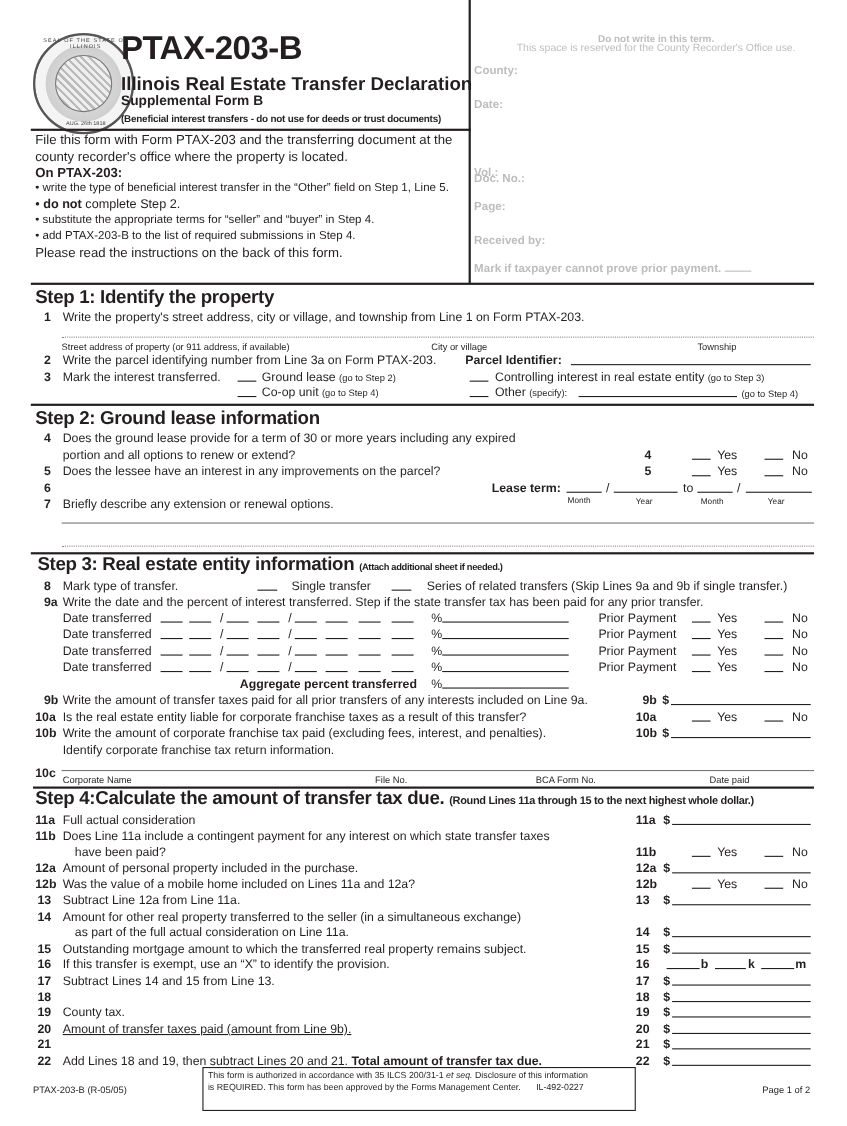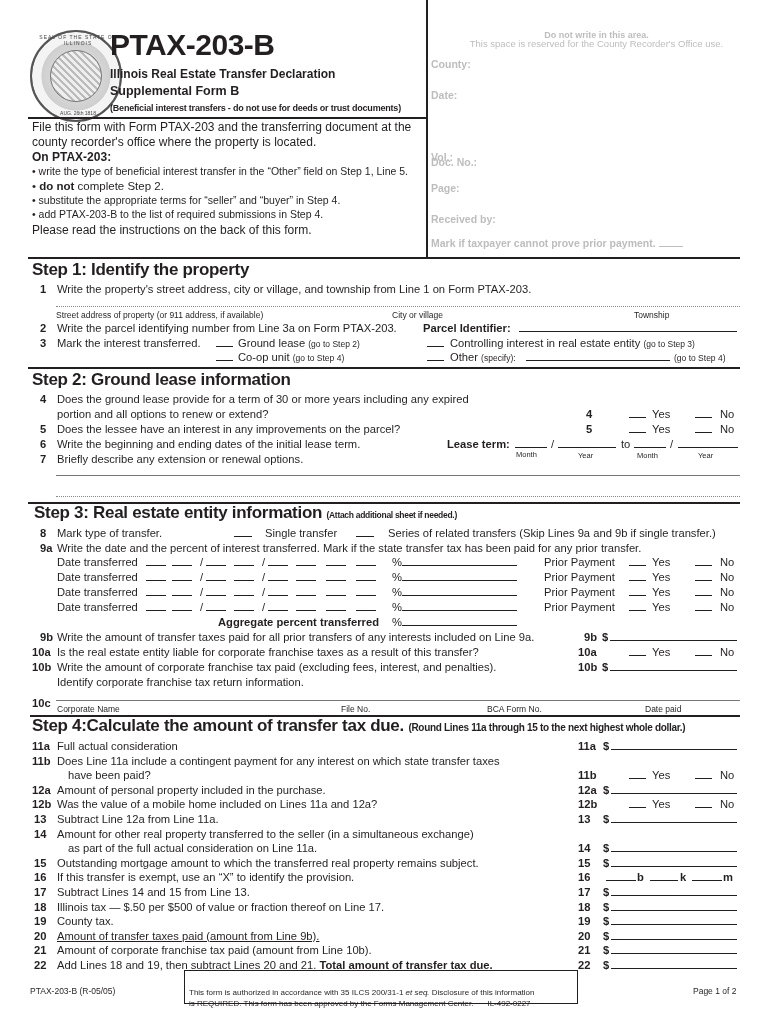--- a/index.html
+++ b/index.html
@@ -13,41 +13,41 @@
   .small { font-size: 8.5px; }
   .tiny { font-size: 7.5px; }
   .dotline { position: absolute; border-bottom: 1px dotted #888; height: 0; }
   .solidline { position: absolute; border-bottom: 1px solid #777; height: 0; }
   .seal { position: absolute; left: 30px; top: 30px; width: 92px; height: 92px; border-radius: 50%; border: 2px solid #555; background: radial-gradient(circle, #e8e8e8 0%, #cfcfcf 55%, #f4f4f4 56%, #f4f4f4 70%, #999 71%, #fff 74%); }
   .seal-inner { position: absolute; left: 18px; top: 18px; width: 52px; height: 52px; border-radius: 50%; border: 1px solid #777; background: repeating-linear-gradient(45deg, #bbb 0 2px, #eee 2px 5px); }
   .seal-text { position: absolute; left: 0; width: 92px; top: 2px; text-align: center; font-size: 5px; color: #444; letter-spacing: 1px; }
   .seal-text2 { position: absolute; left: 0; width: 92px; bottom: 4px; text-align: center; font-size: 5px; color: #444; }
   .row { position: absolute; left: 0; width: 770px; height: 15px; font-size: 11.2px; white-space: nowrap; }
   .num { position: absolute; font-weight: bold; }
-  .footbox { position: absolute; left: 184px; top: 970px; width: 394px; height: 17px; border: 1px solid #231f20; font-size: 8px; line-height: 11px; padding: 16px 4px; }
+  .footbox { position: absolute; left: 184px; top: 970px; width: 394px; height: 40px; border: 1px solid #231f20; font-size: 8px; line-height: 11px; padding: 1px 4px; }
 </style>
 </head>
 <body>
 
 <div class="seal">
   <div class="seal-text">SEAL OF THE STATE OF ILLINOIS</div>
   <div class="seal-inner"></div>
   <div class="seal-text2">AUG. 26th 1818</div>
 </div>
 
 <div class="abs b" style="left:110px;top:28px;font-size:30px;letter-spacing:-0.5px;">PTAX-203-B</div>
-<div class="abs b" style="left:110px;top:67px;font-size:12px;">Illinois Real Estate Transfer Declaration</div>
+<div class="abs b" style="left:110px;top:67px;font-size:17px;">Illinois Real Estate Transfer Declaration</div>
 <div class="abs b" style="left:110px;top:84px;font-size:12.5px;">Supplemental Form B</div>
 <div class="abs b" style="left:110px;top:103px;font-size:9px;letter-spacing:-0.2px;">(Beneficial interest transfers - do not use for deeds or trust documents)</div>
 
 <div class="rule" style="left:426px;top:0;width:2px;height:258px;"></div>
 <div class="rule" style="left:28px;top:117px;width:400px;height:1.5px;"></div>
 <div class="rule" style="left:28px;top:257px;width:712px;height:2px;"></div>
 
-<div class="abs gray b" style="left:428px;top:30px;width:337px;text-align:center;font-size:9px;">Do not write in this area.</div>
+<div class="abs gray b" style="left:428px;top:30px;width:337px;text-align:center;font-size:9px;">Do not write in this term.</div>
 <div class="abs gray" style="left:428px;top:38px;width:337px;text-align:center;font-size:9.5px;">This space is reserved for the County Recorder's Office use.</div>
 <div class="abs gray b" style="left:431px;top:58px;font-size:10.5px;">County:</div>
 <div class="abs gray b" style="left:431px;top:89px;font-size:10.5px;">Date:</div>
 <div class="abs gray b" style="left:431px;top:120px;font-size:10.5px;margin-top:36px;">Doc. No.:</div>
 <div class="abs gray b" style="left:431px;top:151px;font-size:10.5px;">Vol.:</div>
 <div class="abs gray b" style="left:431px;top:182px;font-size:10.5px;">Page:</div>
 <div class="abs gray b" style="left:431px;top:213px;font-size:10.5px;">Received by:</div>
 <div class="abs gray b" style="left:431px;top:237px;font-size:10.5px;">
   <span>Mark if taxpayer cannot prove prior payment.</span>
   <span class="uline" style="width:24px;border-color:#bdbdbd;"></span>
@@ -113,21 +113,20 @@
   <span class="num" style="left:40px;">5</span>
   <span class="abs" style="left:57px;">Does the lessee have an interest in any improvements on the parcel?</span>
   <span class="num" style="left:586px;">5</span>
   <span class="abs uline" style="left:629px;top:0;width:17px;"></span>
   <span class="abs" style="left:652px;">Yes</span>
   <span class="abs uline" style="left:695px;top:0;width:17px;"></span>
   <span class="abs" style="left:720px;">No</span>
 </div>
 <div class="row" style="top:438px;">
   <span class="num" style="left:40px;">6</span>
-  <span class="abs" style="left:57px;">Write the beginning and ending dates of the initial lease term.</span>
   <span class="abs b" style="left:447px;">Lease term:</span>
   <span class="abs uline" style="left:515px;top:0;width:32px;"></span>
   <span class="abs" style="left:551px;">/</span>
   <span class="abs uline" style="left:558px;top:0;width:58px;"></span>
   <span class="abs" style="left:621px;">to</span>
   <span class="abs uline" style="left:634px;top:0;width:32px;"></span>
   <span class="abs" style="left:670px;">/</span>
   <span class="abs uline" style="left:678px;top:0;width:60px;"></span>
 </div>
 <div class="abs tiny" style="left:516px;top:450px;">Month</div>
@@ -146,21 +145,21 @@
 <div class="row" style="top:527px;">
   <span class="num" style="left:40px;">8</span>
   <span class="abs" style="left:57px;">Mark type of transfer.</span>
   <span class="abs uline" style="left:234px;top:0;width:18px;"></span>
   <span class="abs" style="left:265px;">Single transfer</span>
   <span class="abs uline" style="left:356px;top:0;width:18px;"></span>
   <span class="abs" style="left:388px;">Series of related transfers (Skip Lines 9a and 9b if single transfer.)</span>
 </div>
 <div class="row" style="top:542px;">
   <span class="num" style="left:40px;">9a</span>
-  <span class="abs" style="left:57px;">Write the date and the percent of interest transferred. Mark if the state transfer tax has been paid for any prior transfer.</span>
+  <span class="abs" style="left:57px;">Write the date and the percent of interest transferred. Step if the state transfer tax has been paid for any prior transfer.</span>
 </div>
 
 <div id="transfer-rows">
     <div class="row" style="top: 556px;">
       <span class="abs" style="left:57px;">Date transferred</span>
       <span class="abs uline" style="left:146px;top:0;width:20px;"></span>
       <span class="abs uline" style="left:172px;top:0;width:20px;"></span>
       <span class="abs uline" style="left:206px;top:0;width:20px;"></span>
       <span class="abs uline" style="left:234px;top:0;width:20px;"></span>
       <span class="abs uline" style="left:268px;top:0;width:20px;"></span>
@@ -353,42 +352,40 @@
     </div>
     <div class="row" style="top: 886px;">
       <span class="num" style="left:34px;">17</span>
       <span class="abs" style="left:57px;"><span>Subtract Lines 14 and 15 from Line 13.</span></span>
       <span class="num" style="left:578px;">17</span>
       <span class="abs b" style="left:603px;">$</span>
       <span class="abs uline" style="left:611px;top:0;width:126px;"></span>
     </div>
     <div class="row" style="top: 900.6px;">
       <span class="num" style="left:34px;">18</span>
-      <span class="abs" style="left:57px;"><span>Illinois tax — $.50 per $500 of value or fraction thereof on Line 17.</span></span>
       <span class="num" style="left:578px;">18</span>
       <span class="abs b" style="left:603px;">$</span>
       <span class="abs uline" style="left:611px;top:0;width:126px;"></span>
     </div>
     <div class="row" style="top: 915.2px;">
       <span class="num" style="left:34px;">19</span>
       <span class="abs" style="left:57px;"><span>County tax.</span></span>
       <span class="num" style="left:578px;">19</span>
       <span class="abs b" style="left:603px;">$</span>
       <span class="abs uline" style="left:611px;top:0;width:126px;"></span>
     </div>
     <div class="row" style="top: 929.8px;">
       <span class="num" style="left:34px;">20</span>
       <span class="abs" style="left:57px;text-decoration:underline;"><span>Amount of transfer taxes paid (amount from Line 9b).</span></span>
       <span class="num" style="left:578px;">20</span>
       <span class="abs b" style="left:603px;">$</span>
       <span class="abs uline" style="left:611px;top:0;width:126px;"></span>
     </div>
     <div class="row" style="top: 944.4px;">
       <span class="num" style="left:34px;">21</span>
-      <span class="abs" style="left:57px;"><span>Amount of corporate franchise tax paid (amount from Line 10b).</span></span>
       <span class="num" style="left:578px;">21</span>
       <span class="abs b" style="left:603px;">$</span>
       <span class="abs uline" style="left:611px;top:0;width:126px;"></span>
     </div>
     <div class="row" style="top: 959px;">
       <span class="num" style="left:34px;">22</span>
       <span class="abs" style="left:57px;"><span>Add Lines 18 and 19, then subtract Lines 20 and 21.</span> <b>Total amount of transfer tax due.</b></span>
       <span class="num" style="left:578px;">22</span>
       <span class="abs b" style="left:603px;">$</span>
       <span class="abs uline" style="left:611px;top:0;width:126px;"></span>

